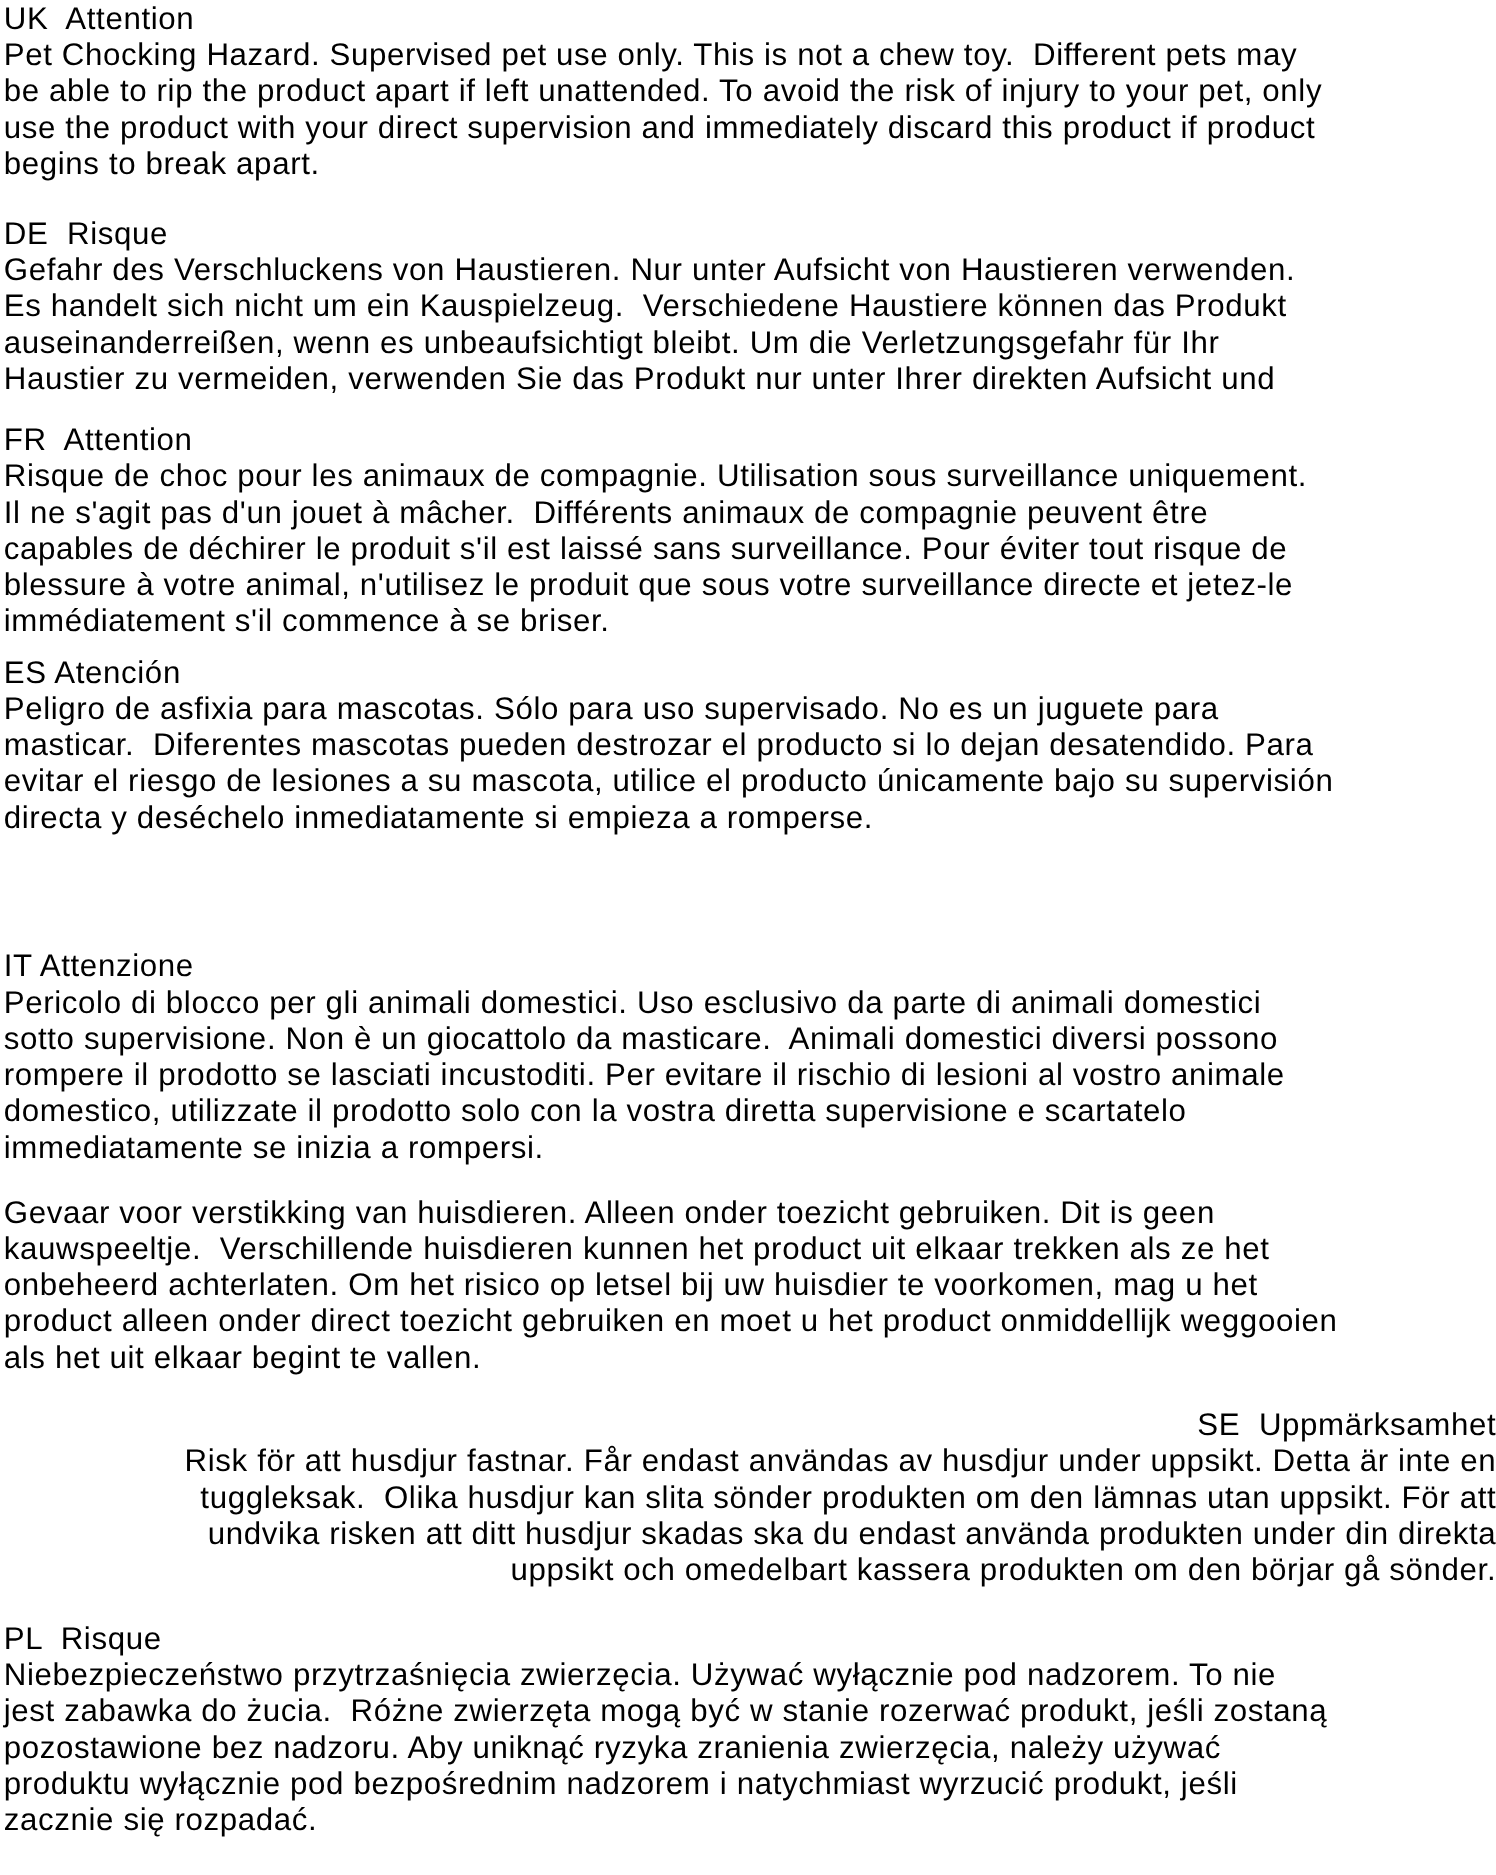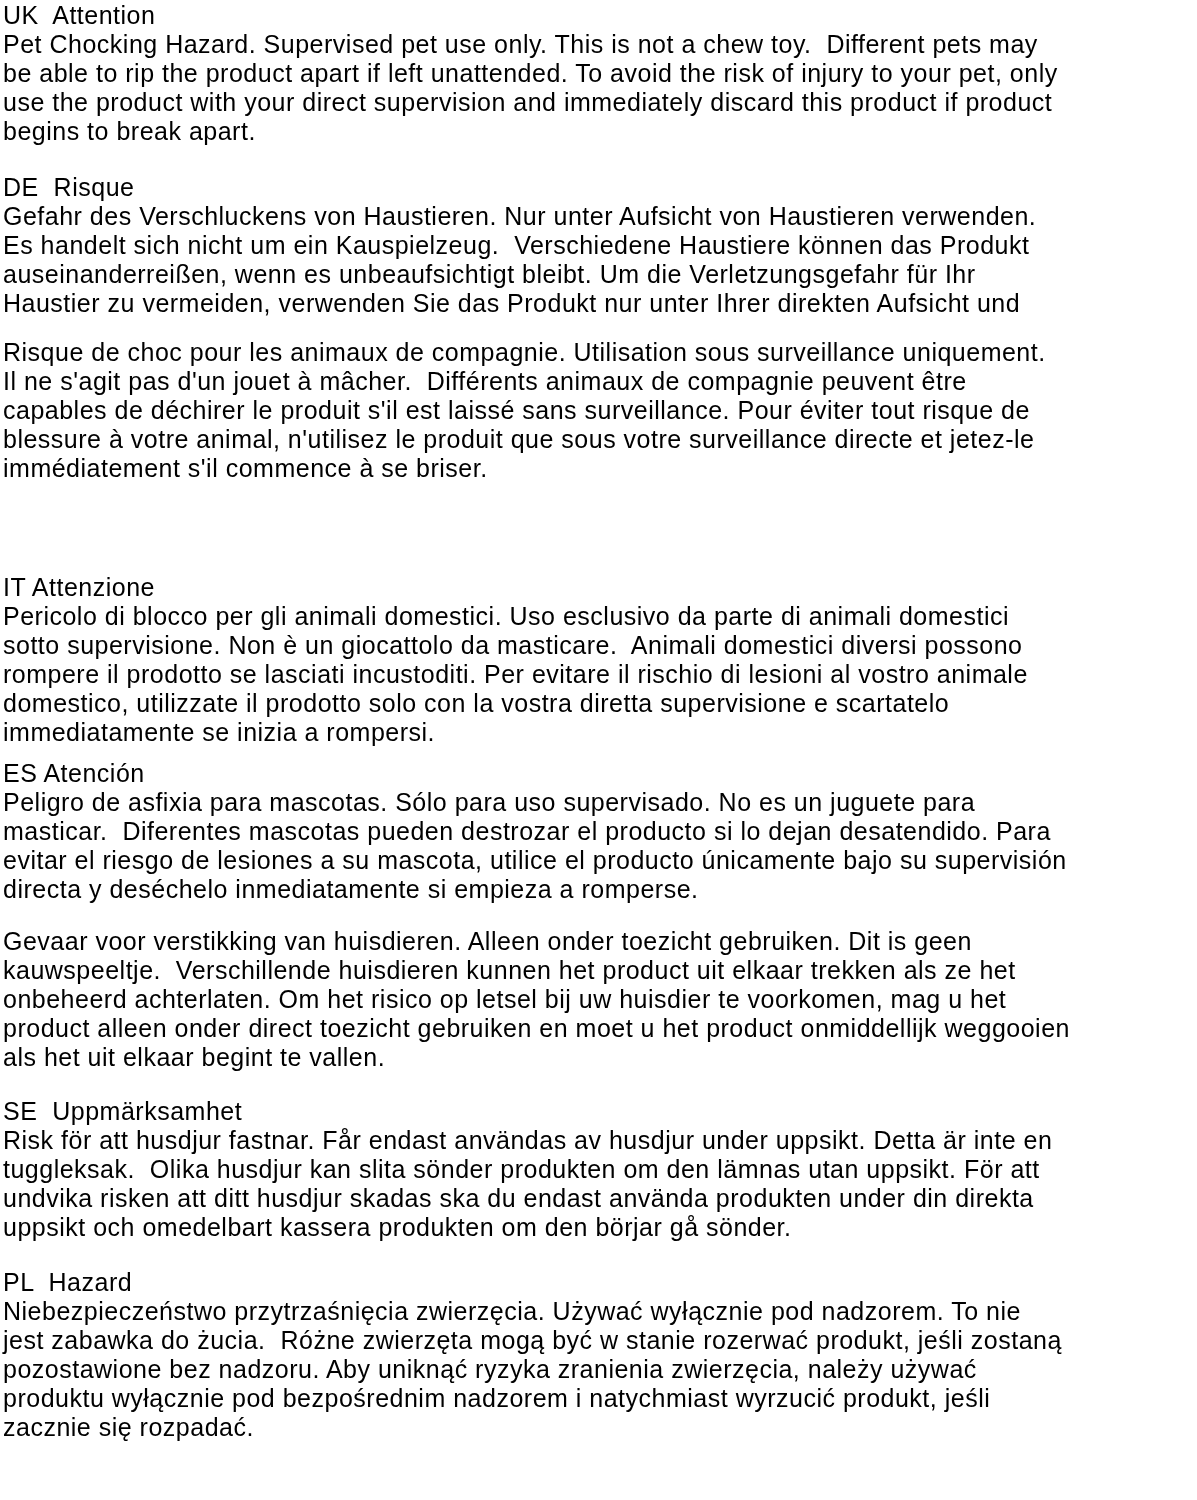--- a/index.html
+++ b/index.html
@@ -26,21 +26,21 @@
     font-weight: 400;
     color: #000000;
   }
   
   .sec-uk { margin-top: 0; }
   .sec-de { margin-top: 27px; }
   .sec-fr { margin-top: 20px; }
   .sec-es { margin-top: 12px; }
   .sec-it { margin-top: 90px; }
   .sec-nl { margin-top: 23px; }
-  .sec-se { margin-top: 25px; }
+  .sec-se { margin-top: 25px; text-align: right; }
   .sec-pl { margin-top: 26px; }
 </style>
 </head>
 <body>
 
 <div class="doc">
 
   <section class="sec sec-uk">
     <div class="heading">UK  Attention</div>
     <div class="bodytext">Pet Chocking Hazard. Supervised pet use only. This is not a chew toy.  Different pets may
@@ -51,62 +51,63 @@
 
   <section class="sec sec-de">
     <div class="heading">DE  Risque</div>
     <div class="bodytext">Gefahr des Verschluckens von Haustieren. Nur unter Aufsicht von Haustieren verwenden.
 Es handelt sich nicht um ein Kauspielzeug.  Verschiedene Haustiere können das Produkt
 auseinanderreißen, wenn es unbeaufsichtigt bleibt. Um die Verletzungsgefahr für Ihr
 Haustier zu vermeiden, verwenden Sie das Produkt nur unter Ihrer direkten Aufsicht und</div>
   </section>
 
   <section class="sec sec-fr">
+    <div class="heading">FR  Attention</div>
     <div class="bodytext">Risque de choc pour les animaux de compagnie. Utilisation sous surveillance uniquement.
 Il ne s'agit pas d'un jouet à mâcher.  Différents animaux de compagnie peuvent être
 capables de déchirer le produit s'il est laissé sans surveillance. Pour éviter tout risque de
 blessure à votre animal, n'utilisez le produit que sous votre surveillance directe et jetez-le
 immédiatement s'il commence à se briser.</div>
+  </section>
+
+  <section class="sec sec-es">
+    <div class="heading">ES Atención</div>
+    <div class="bodytext">Peligro de asfixia para mascotas. Sólo para uso supervisado. No es un juguete para
+masticar.  Diferentes mascotas pueden destrozar el producto si lo dejan desatendido. Para
+evitar el riesgo de lesiones a su mascota, utilice el producto únicamente bajo su supervisión
+directa y deséchelo inmediatamente si empieza a romperse.</div>
   </section>
 
   <section class="sec sec-it">
     <div class="heading">IT Attenzione</div>
     <div class="bodytext">Pericolo di blocco per gli animali domestici. Uso esclusivo da parte di animali domestici
 sotto supervisione. Non è un giocattolo da masticare.  Animali domestici diversi possono
 rompere il prodotto se lasciati incustoditi. Per evitare il rischio di lesioni al vostro animale
 domestico, utilizzate il prodotto solo con la vostra diretta supervisione e scartatelo
 immediatamente se inizia a rompersi.</div>
-  </section>
-
-  <section class="sec sec-es">
-    <div class="heading">ES Atención</div>
-    <div class="bodytext">Peligro de asfixia para mascotas. Sólo para uso supervisado. No es un juguete para
-masticar.  Diferentes mascotas pueden destrozar el producto si lo dejan desatendido. Para
-evitar el riesgo de lesiones a su mascota, utilice el producto únicamente bajo su supervisión
-directa y deséchelo inmediatamente si empieza a romperse.</div>
   </section>
 
   <section class="sec sec-nl">
     <div class="bodytext">Gevaar voor verstikking van huisdieren. Alleen onder toezicht gebruiken. Dit is geen
 kauwspeeltje.  Verschillende huisdieren kunnen het product uit elkaar trekken als ze het
 onbeheerd achterlaten. Om het risico op letsel bij uw huisdier te voorkomen, mag u het
 product alleen onder direct toezicht gebruiken en moet u het product onmiddellijk weggooien
 als het uit elkaar begint te vallen.</div>
   </section>
 
   <section class="sec sec-se">
     <div class="heading">SE  Uppmärksamhet</div>
     <div class="bodytext">Risk för att husdjur fastnar. Får endast användas av husdjur under uppsikt. Detta är inte en
 tuggleksak.  Olika husdjur kan slita sönder produkten om den lämnas utan uppsikt. För att
 undvika risken att ditt husdjur skadas ska du endast använda produkten under din direkta
 uppsikt och omedelbart kassera produkten om den börjar gå sönder.</div>
   </section>
 
   <section class="sec sec-pl">
-    <div class="heading">PL  Hazard</div>
+    <div class="heading">PL  Risque</div>
     <div class="bodytext">Niebezpieczeństwo przytrzaśnięcia zwierzęcia. Używać wyłącznie pod nadzorem. To nie
 jest zabawka do żucia.  Różne zwierzęta mogą być w stanie rozerwać produkt, jeśli zostaną
 pozostawione bez nadzoru. Aby uniknąć ryzyka zranienia zwierzęcia, należy używać
 produktu wyłącznie pod bezpośrednim nadzorem i natychmiast wyrzucić produkt, jeśli
 zacznie się rozpadać.</div>
   </section>
 
 </div>
 
 </body></html>

